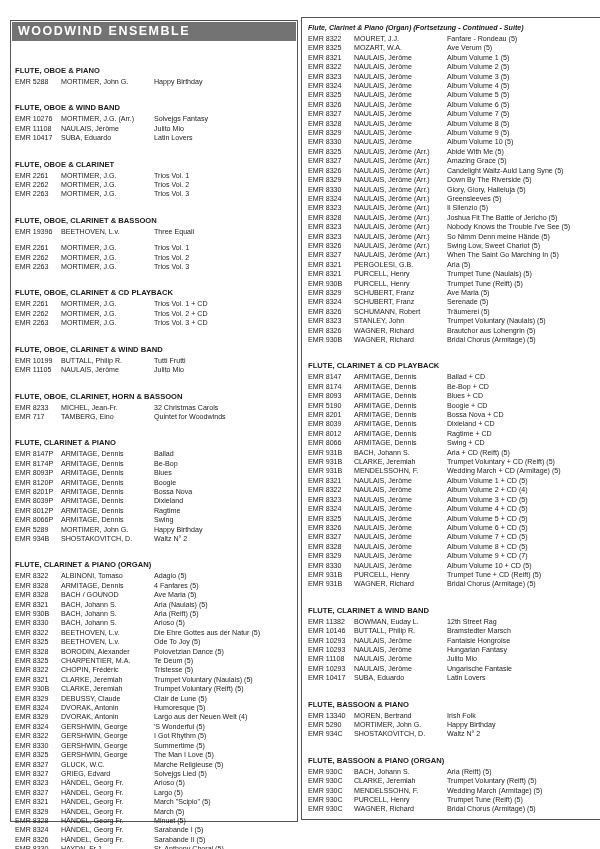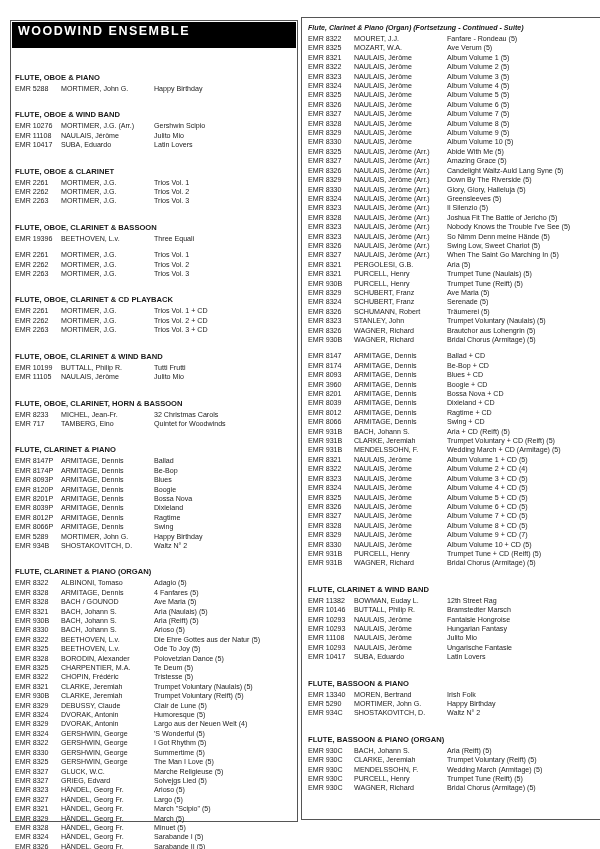--- a/index.html
+++ b/index.html
@@ -16,26 +16,26 @@
   .col-box {
     position:absolute;
     border:1px solid #555;
     box-sizing:border-box;
     background:#fff;
   }
   .col-left  { left:10px;  top:20px; width:288px; height:802px; }
   .col-right { left:301px; top:17px; width:306px; height:803px; padding:5px 5px 0 6px; }
 
   .title-bar {
-    background:#000000;
+    background:#737373;
     color:#fff;
     font-weight:bold;
     font-size:12.5px;
     letter-spacing:1.5px;
-    padding:2px 6px 10px 6px;
+    padding:2px 6px 3px 6px;
     margin:1px;
     white-space:nowrap;
   }
   .col-left .content { padding:8px 4px 0 4px; }
 
   .section { margin-bottom:7px; }
   .sec-heading {
     font-weight:bold;
     font-size:7.6px;
     line-height:10px;
@@ -74,21 +74,21 @@
             <span class="c-code">EMR 5288</span>
             <span class="c-composer">MORTIMER, John G.</span>
             <span class="c-title">Happy Birthday</span>
           </div>
         </div>
         <div class="section">
           <div class="sec-heading">FLUTE, OBOE &amp; WIND BAND</div>
           <div class="row">
             <span class="c-code">EMR 10276</span>
             <span class="c-composer">MORTIMER, J.G. (Arr.)</span>
-            <span class="c-title">Gershwin Scipio</span>
+            <span class="c-title">Solvejgs Fantasy</span>
           </div>
           <div class="row">
             <span class="c-code">EMR 11108</span>
             <span class="c-composer">NAULAIS, Jérôme</span>
             <span class="c-title">Julito Mio</span>
           </div>
           <div class="row">
             <span class="c-code">EMR 10417</span>
             <span class="c-composer">SUBA, Eduardo</span>
             <span class="c-title">Latin Lovers</span>
@@ -568,37 +568,38 @@
           <span class="c-composer">WAGNER, Richard</span>
           <span class="c-title">Brautchor aus Lohengrin (5)</span>
         </div>
         <div class="row">
           <span class="c-code">EMR 930B</span>
           <span class="c-composer">WAGNER, Richard</span>
           <span class="c-title">Bridal Chorus (Armitage) (5)</span>
         </div>
       </div>
       <div class="section">
+        <div class="sec-heading">FLUTE, CLARINET &amp; CD PLAYBACK</div>
         <div class="row">
           <span class="c-code">EMR 8147</span>
           <span class="c-composer">ARMITAGE, Dennis</span>
           <span class="c-title">Ballad + CD</span>
         </div>
         <div class="row">
           <span class="c-code">EMR 8174</span>
           <span class="c-composer">ARMITAGE, Dennis</span>
           <span class="c-title">Be-Bop + CD</span>
         </div>
         <div class="row">
           <span class="c-code">EMR 8093</span>
           <span class="c-composer">ARMITAGE, Dennis</span>
           <span class="c-title">Blues + CD</span>
         </div>
         <div class="row">
-          <span class="c-code">EMR 3960</span>
+          <span class="c-code">EMR 5190</span>
           <span class="c-composer">ARMITAGE, Dennis</span>
           <span class="c-title">Boogie + CD</span>
         </div>
         <div class="row">
           <span class="c-code">EMR 8201</span>
           <span class="c-composer">ARMITAGE, Dennis</span>
           <span class="c-title">Bossa Nova + CD</span>
         </div>
         <div class="row">
           <span class="c-code">EMR 8039</span>

